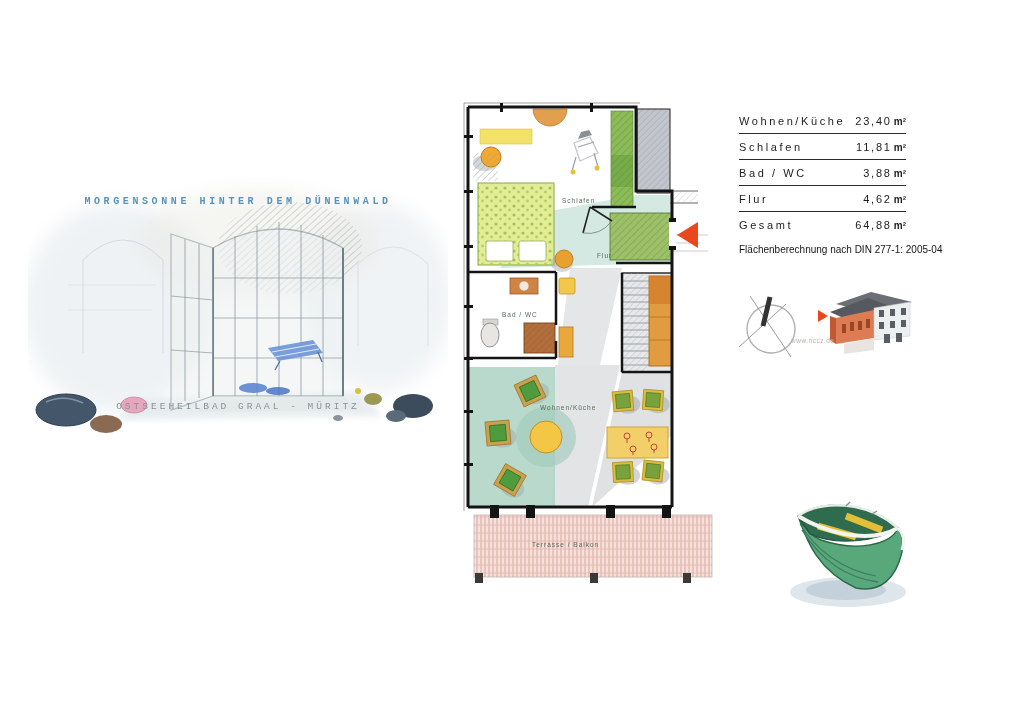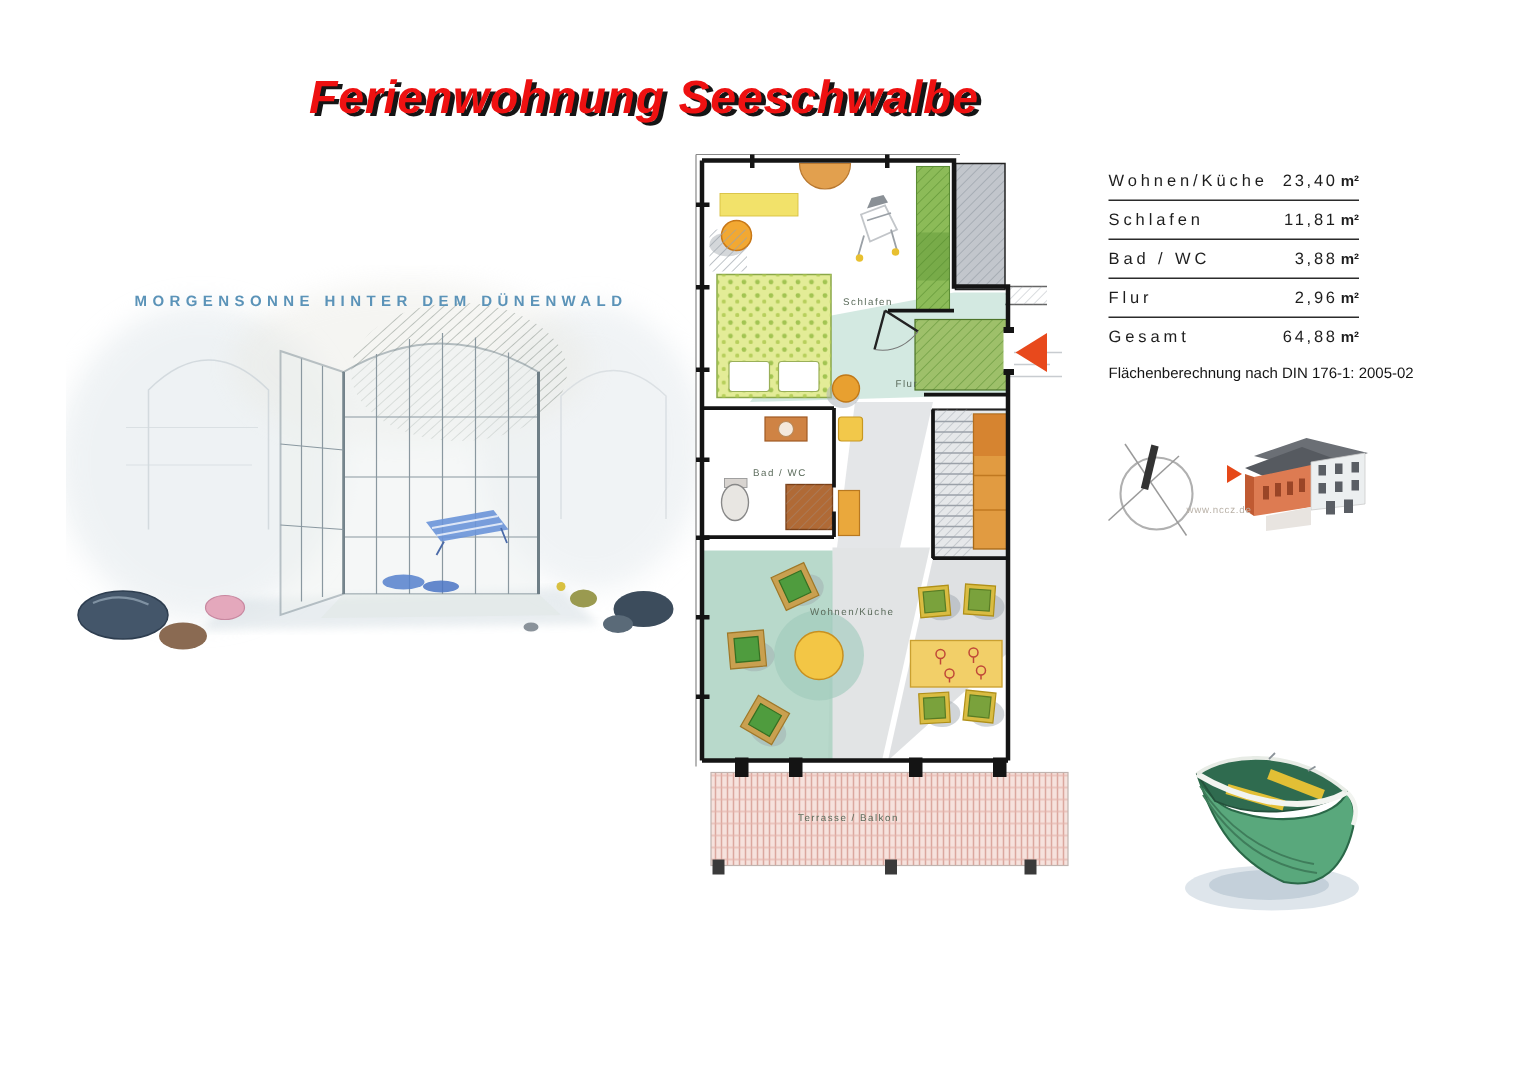--- a/index.html
+++ b/index.html
@@ -13,21 +13,21 @@
   .title{
     position:absolute;left:206px;top:47px;margin:0;
     font-family:"Liberation Sans",sans-serif;
     font-size:31px;font-weight:bold;font-style:italic;
     color:#ee1111;letter-spacing:.5px;
     text-shadow:3px 2px 0 #151515;
     white-space:nowrap;
   }
 
   
-  .art{position:absolute;left:44px;top:148px;width:420px;height:315px;}
+  .art{position:absolute;left:28px;top:148px;width:420px;height:315px;font-family:Liberation Mono, monospace;}
   .art svg{position:absolute;inset:0;}
   .art-heading{
     position:absolute;left:0;top:48px;width:100%;text-align:center;
     color:#5b93b8;font-size:10px;font-weight:bold;letter-spacing:3.6px;white-space:nowrap;
   }
   .art-caption{
     position:absolute;left:0;top:252px;width:100%;text-align:center;
     color:#8b9296;font-size:9.5px;letter-spacing:3px;line-height:13px;white-space:nowrap;
   }
 
@@ -54,21 +54,20 @@
   .website{
     position:absolute;left:791px;top:337px;font-size:6.5px;color:#b9b1a7;letter-spacing:.5px;
   }
   .boat{position:absolute;left:776px;top:490px;}
 </style>
 </head>
 <body>
 
 <div class="page">
 
-  <h1 class="title">Ferienwohnung Seeschwalbe</h1>
 
   <section class="art">
     <svg viewBox="0 0 420 315" width="420" height="315">
       <defs>
         <filter id="soft">
             <feGaussianBlur stdDeviation="9"></feGaussianBlur>
           </filter>
         <filter id="soft2">
             <feGaussianBlur stdDeviation="3"></feGaussianBlur>
           </filter>
@@ -124,20 +123,21 @@
       <ellipse cx="78" cy="276" rx="16" ry="9" fill="#8a6a52"></ellipse>
       <ellipse cx="106" cy="257" rx="13" ry="8" fill="#e4a8bc" stroke="#c888a0" stroke-width=".8"></ellipse>
       <ellipse cx="330" cy="243" rx="3" ry="3" fill="#d8c040"></ellipse>
       <ellipse cx="345" cy="251" rx="9" ry="6" fill="#9a9a50"></ellipse>
       <ellipse cx="385" cy="258" rx="20" ry="12" fill="#3c4c5c"></ellipse>
       <ellipse cx="368" cy="268" rx="10" ry="6" fill="#5a6a78"></ellipse>
       <ellipse cx="310" cy="270" rx="5" ry="3" fill="#8a929a"></ellipse>
     </svg>
     <div class="art-heading">MORGENSONNE HINTER DEM DÜNENWALD</div>
     <div class="art-caption">
+      <div>OSTSEEHEILBAD GRAAL - MÜRITZ</div>
     </div>
   </section>
 
   <section class="plan">
     <svg viewBox="0 0 300 530" width="300" height="530">
       <defs>
         <pattern id="hatchG" width="5" height="5" patternTransform="rotate(45)" patternUnits="userSpaceOnUse">
           <line x1="0" y1="0" x2="0" y2="5" stroke="#568c2e" stroke-width="1"></line>
         </pattern>
         <pattern id="hatchGray" width="4.5" height="4.5" patternTransform="rotate(45)" patternUnits="userSpaceOnUse">
@@ -347,27 +347,27 @@
     <div class="arow">
       <span class="lbl">Schlafen</span>
       <span class="val"><span>11,81</span><span class="unit">m²</span></span>
     </div>
     <div class="arow">
       <span class="lbl">Bad / WC</span>
       <span class="val"><span>3,88</span><span class="unit">m²</span></span>
     </div>
     <div class="arow">
       <span class="lbl">Flur</span>
-      <span class="val"><span>2,96</span><span class="unit">m²</span></span>
+      <span class="val"><span>4,62</span><span class="unit">m²</span></span>
     </div>
     <div class="arow last">
       <span class="lbl">Gesamt</span>
       <span class="val"><span>64,88</span><span class="unit">m²</span></span>
     </div>
-    <div class="afoot">Flächenberechnung nach DIN 176-1: 2005-02</div>
+    <div class="afoot">Flächenberechnung nach DIN 277-1: 2005-04</div>
   </section>
 
   <svg class="compass" viewBox="0 0 70 72" width="70" height="72">
     <circle cx="33" cy="35" r="24" fill="none" stroke="#b0b0b0" stroke-width="1.4"></circle>
     <line x1="12" y1="2" x2="53" y2="63" stroke="#9a9a9a" stroke-width="1"></line>
     <line x1="48" y1="10" x2="1" y2="53" stroke="#9a9a9a" stroke-width="1"></line>
     <line x1="32" y1="3" x2="25" y2="32" stroke="#333333" stroke-width="5"></line>
   </svg>
 
   <svg class="building" viewBox="0 0 102 78" width="102" height="78">

